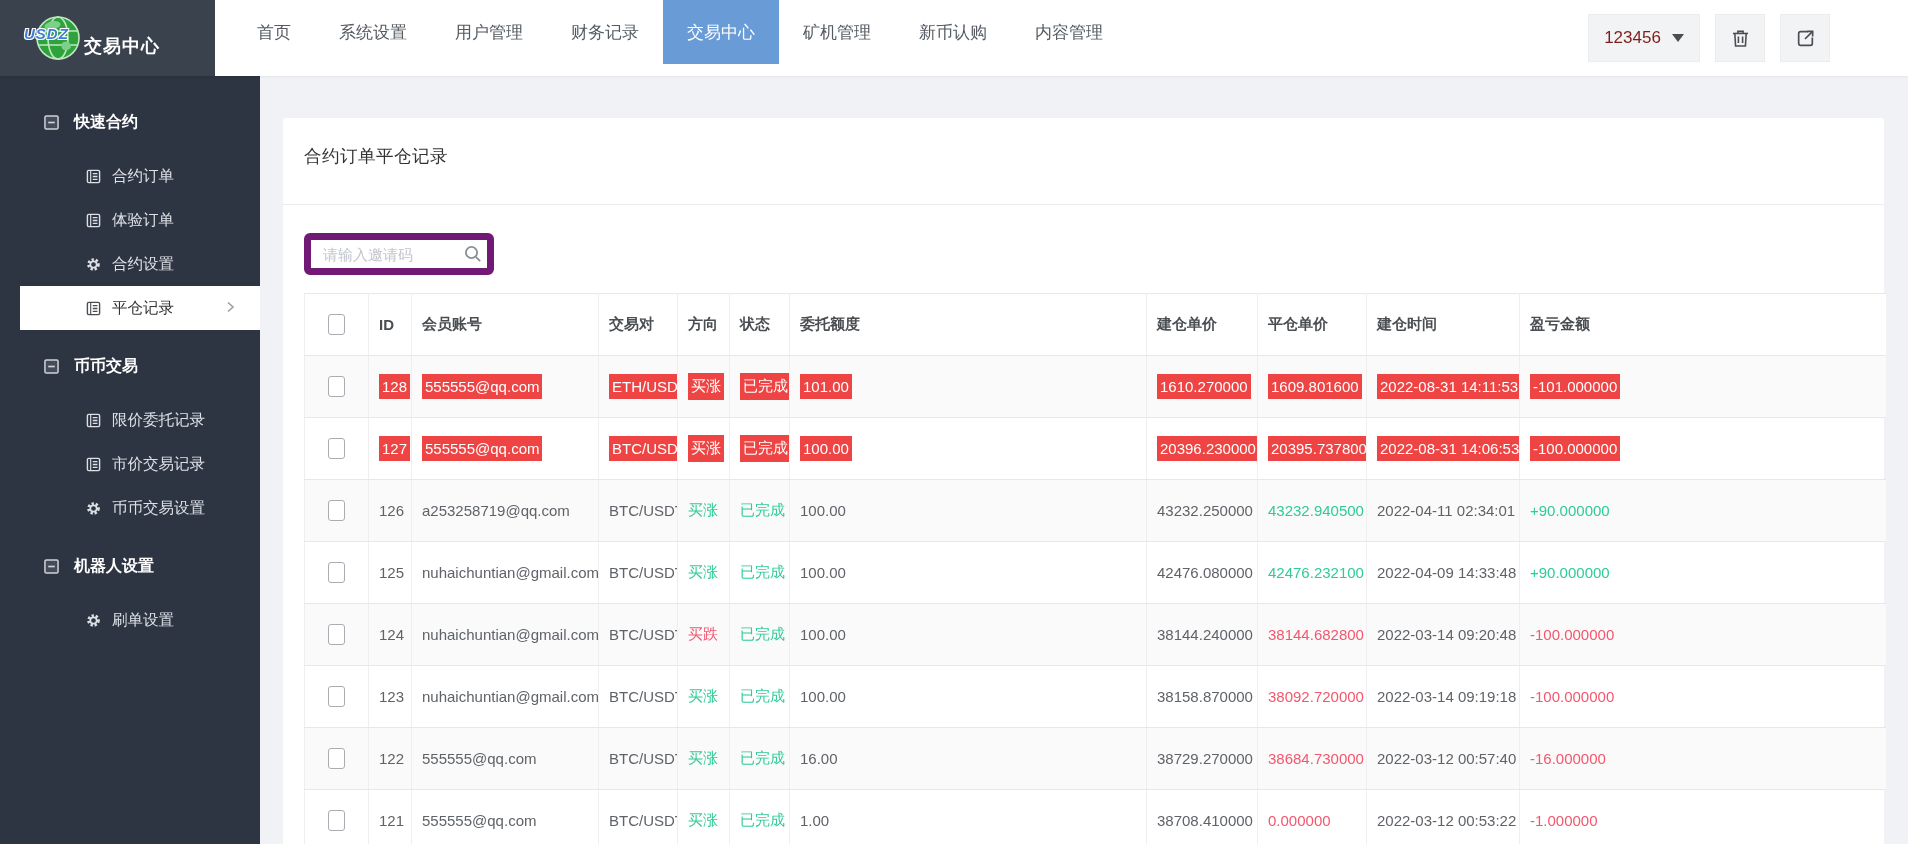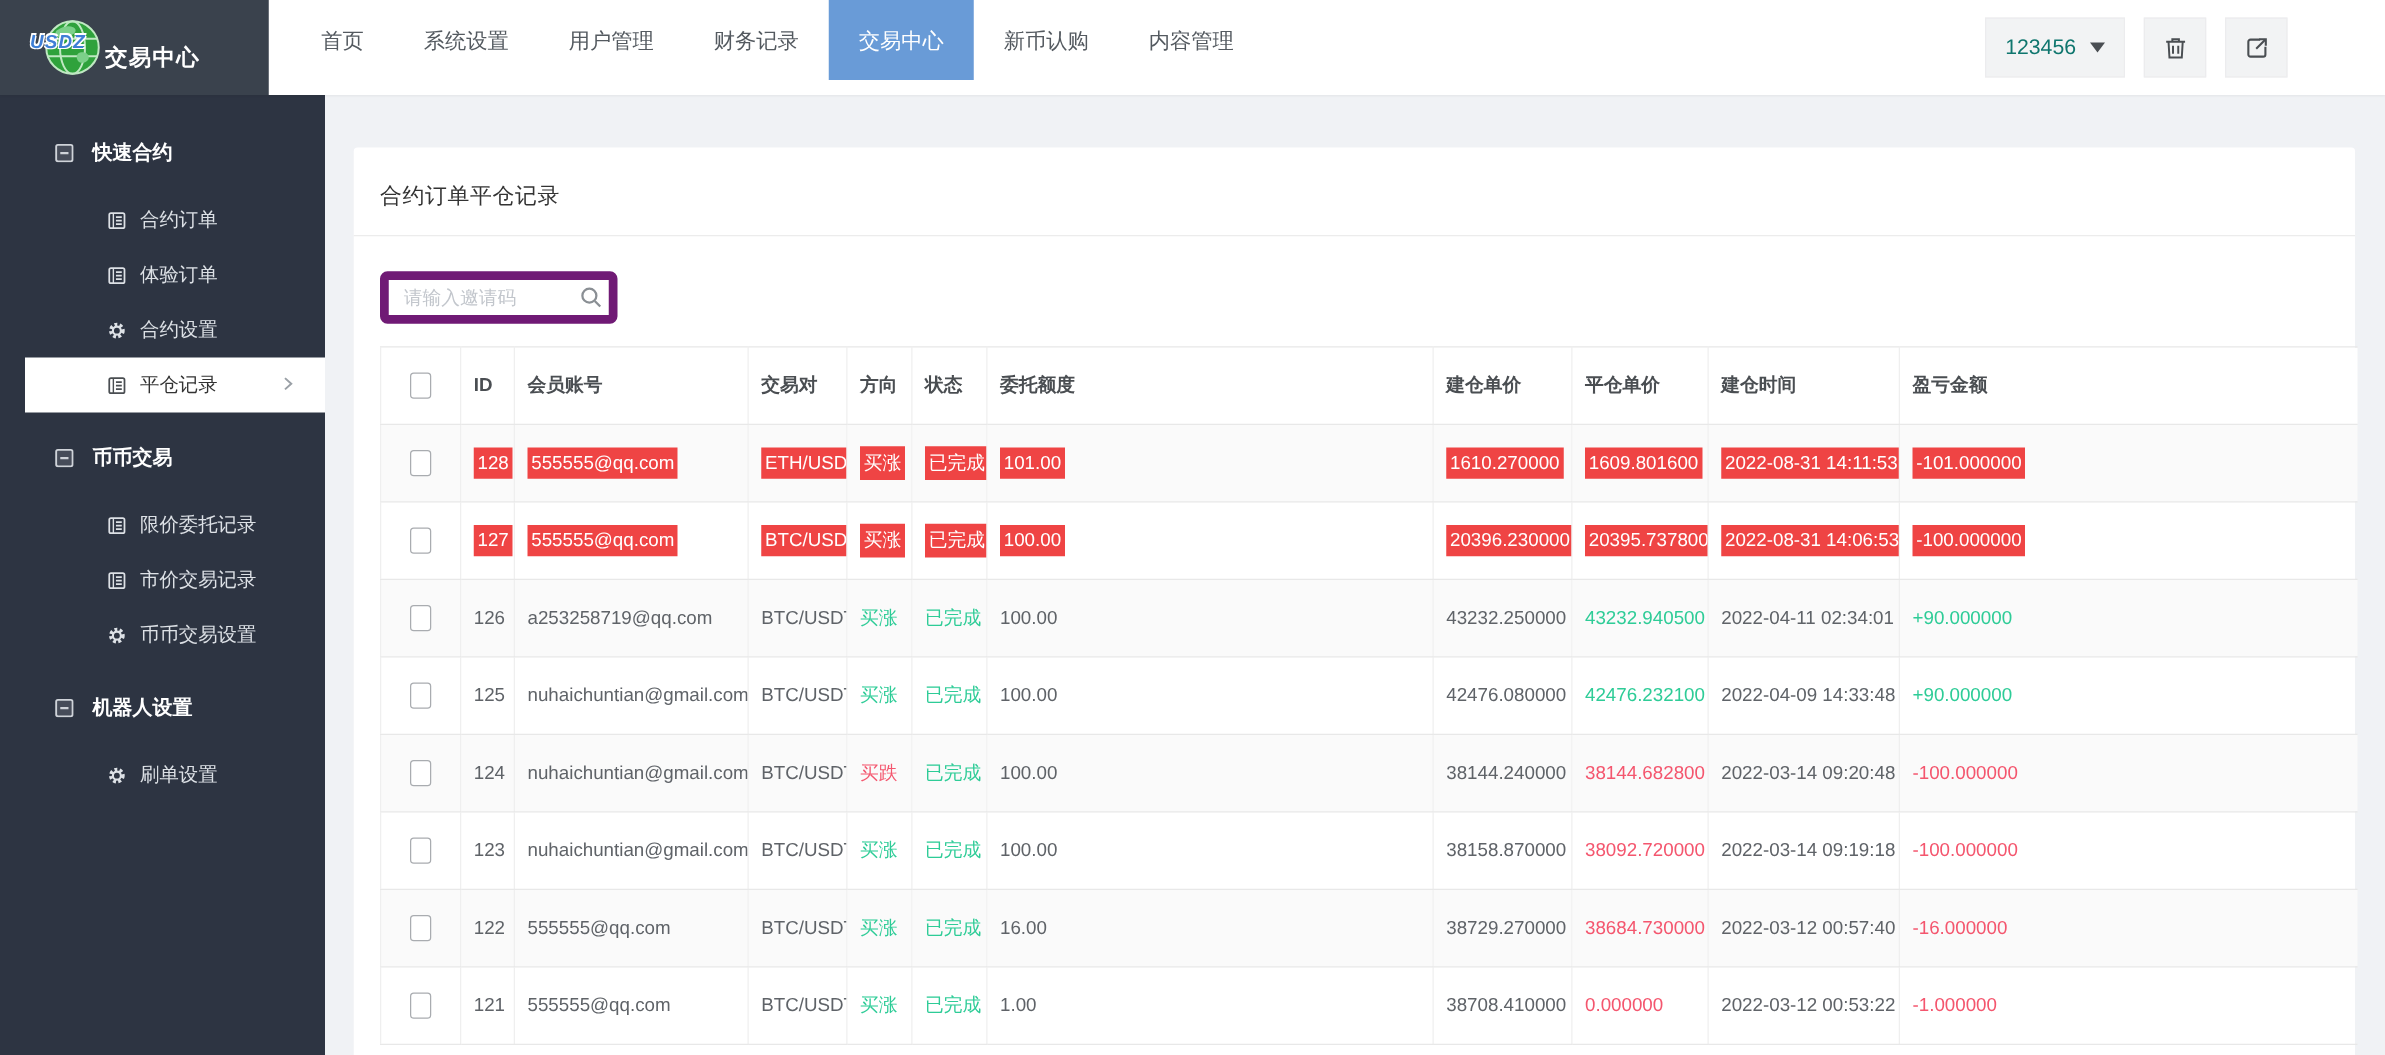--- a/index.html
+++ b/index.html
@@ -15,21 +15,21 @@
   .usdz-text{
     position:absolute;left:-10px;bottom:20px;
     font-size:15px;font-weight:bold;font-style:italic;letter-spacing:1px;color:#3f7fd6;
     text-shadow:-1px -1px 0 #fff,1px -1px 0 #fff,-1px 1px 0 #fff,1px 1px 0 #fff;
   }
   .brand-name{color:#fff;font-size:18px;font-weight:bold;letter-spacing:1px;margin:16px 0 0 2px;}
   .main-nav{display:flex;list-style:none;margin:0;padding:0 0 12px 18px;}
   .main-nav li{display:flex;align-items:center;padding:0 24px;font-size:17px;color:#545a60;cursor:pointer;}
   .main-nav li.active{background:#699bd7;color:#fff;}
   .topbar-right{margin-left:auto;display:flex;align-items:center;gap:15px;padding-right:78px;}
-  .tb-btn{height:48px;background:#f2f3f4;border:1px solid #ececee;display:flex;align-items:center;justify-content:center;color:#0f766e;box-sizing:border-box;cursor:pointer;}
+  .tb-btn{height:48px;background:#f2f3f4;border:1px solid #ececee;display:flex;align-items:center;justify-content:center;color:#7f1d1d;box-sizing:border-box;cursor:pointer;}
   .user-btn{width:112px;font-size:17px;gap:11px;}
   .caret-down{width:0;height:0;border-left:6px solid transparent;border-right:6px solid transparent;border-top:8px solid #4a4e52;display:inline-block;}
   .icon-btn{width:50px;}
   .icon-btn svg{width:21px;height:21px;}
 
   
   .layout{display:flex;height:768px;}
   .sidebar{width:260px;flex:none;background:#2d3442;overflow:hidden;}
   .side-section{margin-top:14px;}
   .side-section:first-child{margin-top:24px;}
@@ -38,21 +38,21 @@
   .side-item.active{background:#fff;color:#333;margin-left:20px;padding-left:66px;}
   .side-item.active .ic svg *{stroke:#4a4e52;}
   .chev{position:absolute;right:22px;top:13px;color:#9aa0a6;}
   .chev svg{width:16px;height:16px;}
   .ic{display:inline-flex;align-items:center;}
   .ic svg{display:block;}
 
   
   .main{flex:1;overflow:hidden;}
   .card{margin:42px 24px 0 23px;background:#fff;border-radius:3px;min-height:740px;}
-  .card-head{padding:26px 21px 20px;border-bottom:1px solid #ececec;}
+  .card-head{padding:26px 21px 36px;border-bottom:1px solid #ececec;}
   .page-title{font-size:17.5px;color:#333;font-weight:500;letter-spacing:.5px;}
   .search-row{padding:28px 21px 18px;}
   .search-box{position:relative;width:190px;height:42px;}
   .search-box input{
     width:100%;height:100%;box-sizing:border-box;border:7px solid #701a75;border-radius:6px;
     padding:0 40px 0 12px;font-size:15px;color:#333;outline:none;
     font-family:"Liberation Sans","DejaVu Sans",sans-serif;
   }
   .search-box input::placeholder{color:#c2c6cc;}
   .search-ic{position:absolute;right:11px;top:11px;}
@@ -101,20 +101,23 @@
         <span>系统设置</span>
       </li>
       <li class="">
         <span>用户管理</span>
       </li>
       <li class="">
         <span>财务记录</span>
       </li>
       <li class="active">
         <span>交易中心</span>
+      </li>
+      <li class="">
+        <span>矿机管理</span>
       </li>
       <li class="">
         <span>新币认购</span>
       </li>
       <li class="">
         <span>内容管理</span>
       </li>
     </ul>
 
   <div class="topbar-right">

